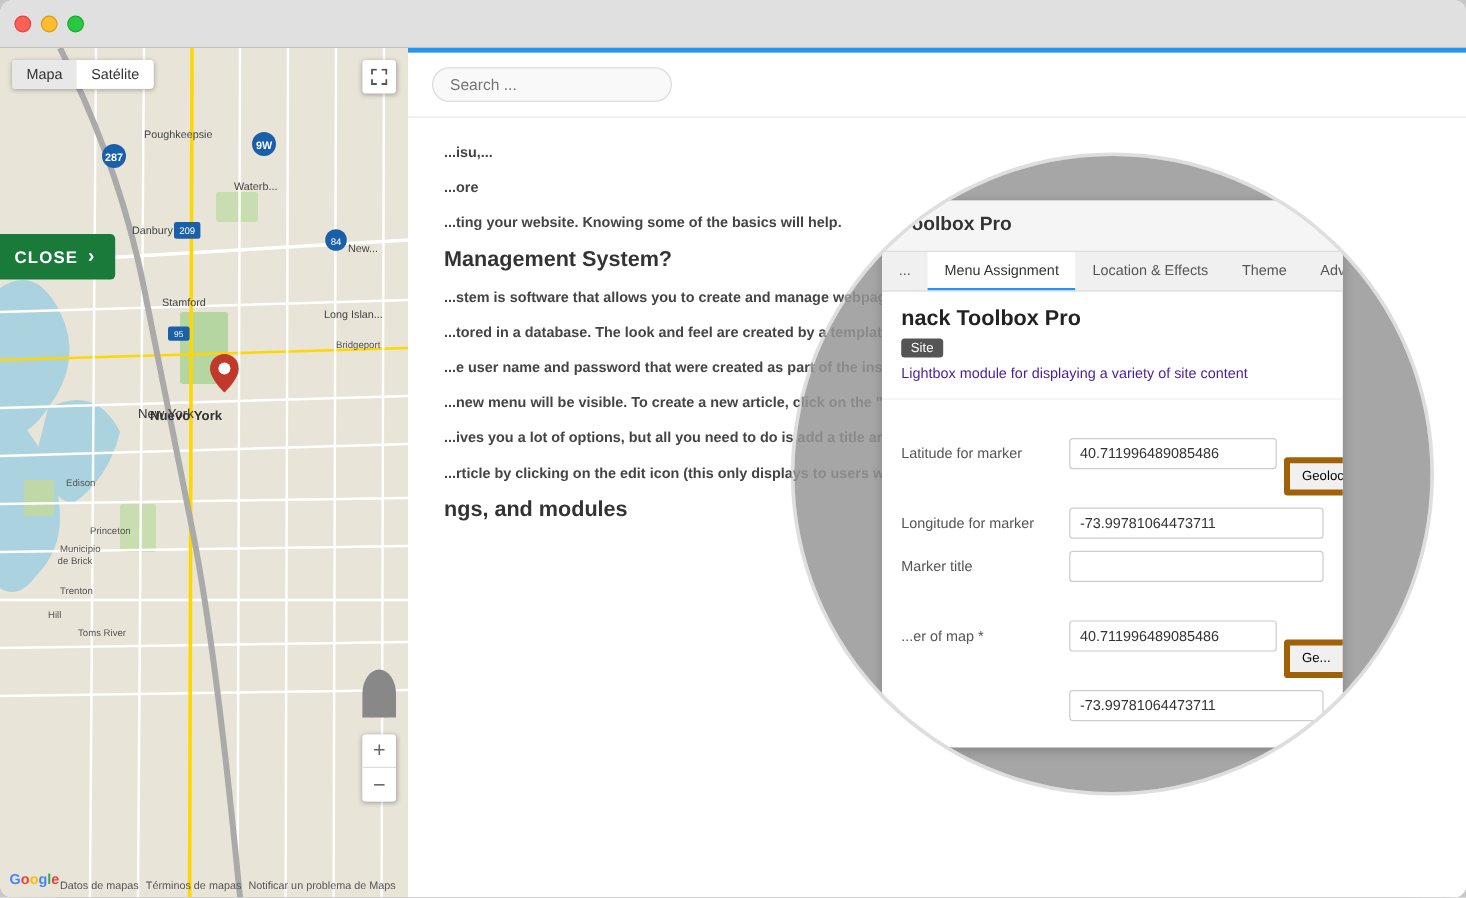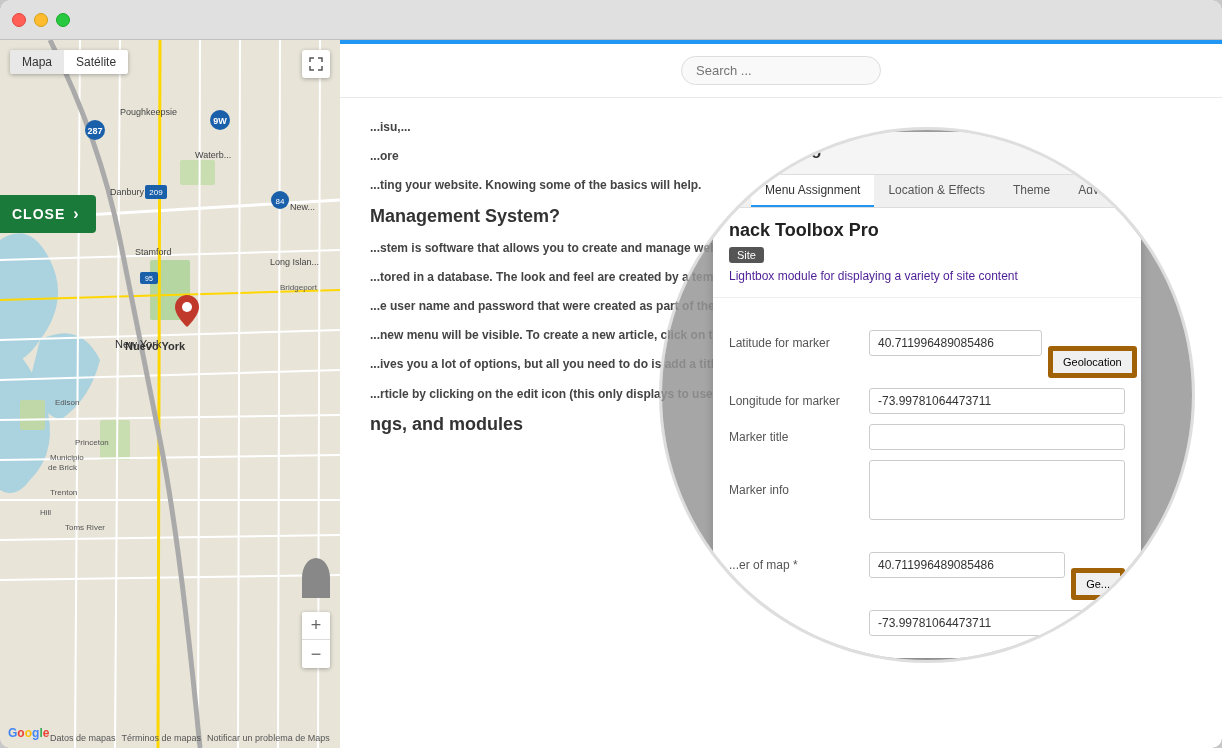--- a/index.html
+++ b/index.html
@@ -204,21 +204,21 @@
       background: white;
       overflow: hidden;
       position: relative;
     }
 
     
     .top-bar {
       background: white;
       padding: 12px 20px;
       display: flex;
-      justify-content: center;
+      justify-content: flex-start;
       align-items: center;
       border-bottom: 1px solid #e8e8e8;
     }
 
     .search-input-wrapper {
       position: relative;
     }
 
     .search-input {
       padding: 6px 16px 6px 14px;
@@ -290,21 +290,21 @@
       display: flex;
       align-items: center;
       justify-content: center;
       overflow: hidden;
       z-index: 60;
       box-shadow: 0 0 0 3px rgba(200,200,200,0.6);
     }
 
     
     .admin-panel {
-      width: 428px;
+      width: 384px;
       background: white;
       border-radius: 4px;
       box-shadow: 0 2px 10px rgba(0,0,0,0.2);
       overflow: hidden;
       position: absolute;
       top: 50%;
       left: 50%;
       transform: translate(-50%, -50%);
     }
 
@@ -615,24 +615,20 @@
           <div class="admin-form-row">
             <label class="admin-form-label">Longitude for marker</label>
             <input type="text" class="admin-form-input" value="-73.99781064473711" style="">
           </div>
 
           <div class="admin-form-row">
             <label class="admin-form-label">Marker title</label>
             <input type="text" class="admin-form-input" value="" style="">
           </div>
 
-          <div class="admin-form-row">
-            <label class="admin-form-label">Marker info</label>
-            <textarea class="admin-form-textarea" style=""></textarea>
-          </div>
 
           <div class="admin-form-row">
             <label class="admin-form-label">...er of map *</label>
             <input type="text" class="admin-form-input" value="40.711996489085486" style="">
             <button class="admin-geo-btn">Ge...</button>
           </div>
 
           <div class="admin-form-row">
             <label class="admin-form-label"></label>
             <input type="text" class="admin-form-input" value="-73.99781064473711" style="">

